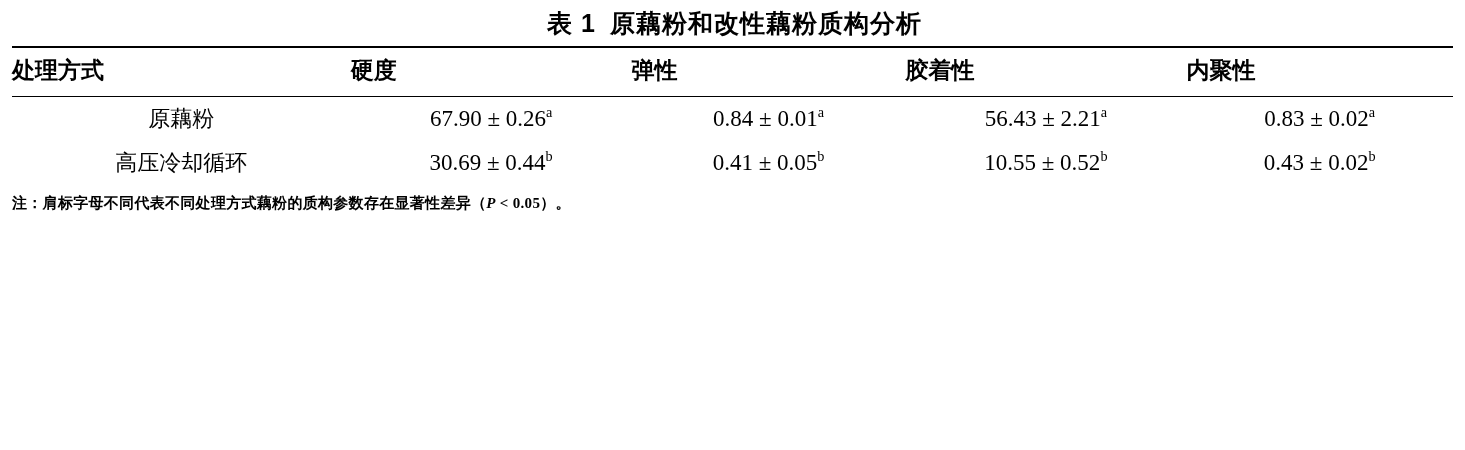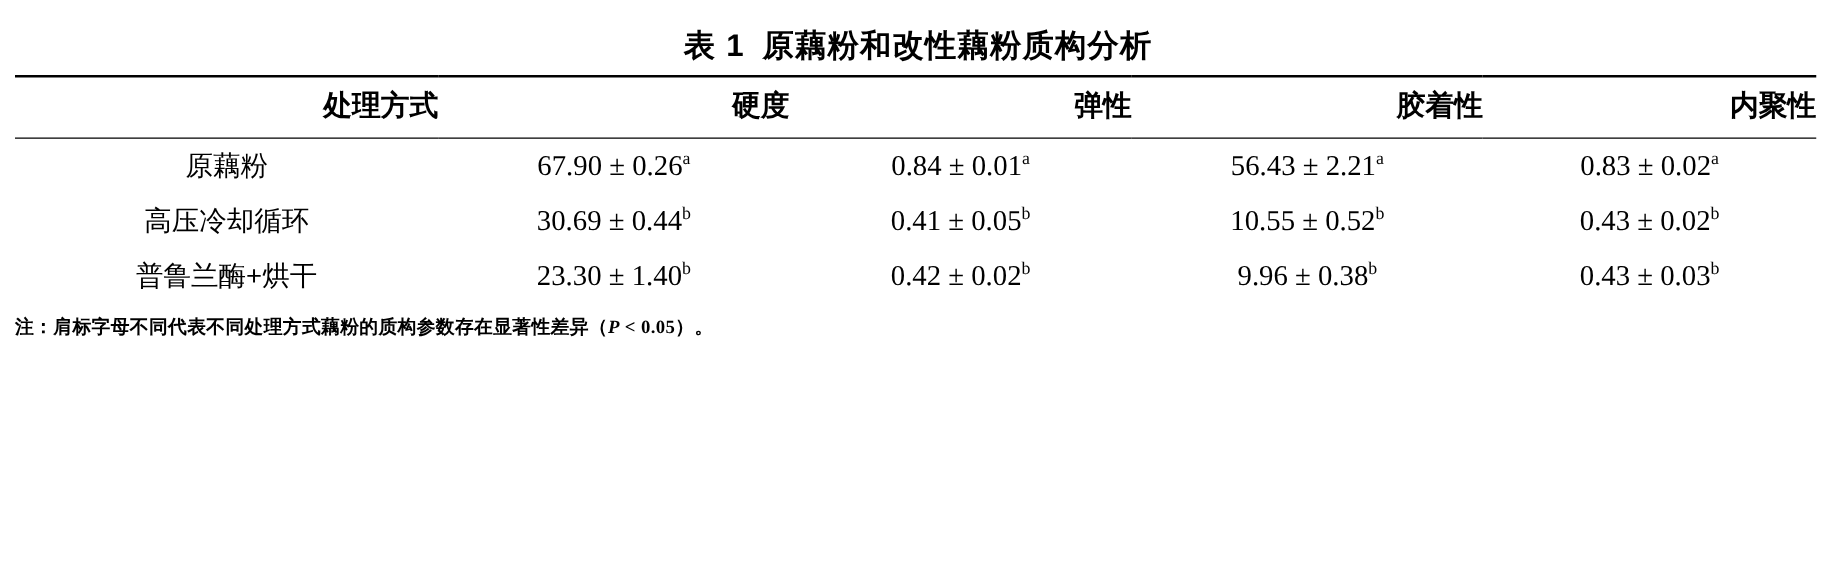--- a/index.html
+++ b/index.html
@@ -20,21 +20,21 @@
     position: relative;
     box-sizing: border-box;
     padding: 0 12px;
   }
   .title-cn {
     text-align: center;
     font-family: "Liberation Sans", sans-serif;
     font-weight: bold;
     font-size: 25px;
     letter-spacing: 1px;
-    padding-top: 20px;
+    padding-top: 6px;
     line-height: 34px;
   }
   .title-cn .num {
     padding: 0 14px 0 4px;
   }
   .title-en {
     text-align: center;
     font-family: "Liberation Serif", serif;
     font-size: 22px;
     letter-spacing: 2.2px;
@@ -46,21 +46,21 @@
     width: 100%;
     border-collapse: collapse;
     margin-top: 6px;
     table-layout: fixed;
   }
   table.texture thead th {
     font-family: Liberation Sans, sans-serif;
     font-weight: bold;
     font-size: 23px;
     padding: 7px 0 10px 0;
-    text-align: right;
+    text-align: left;
   }
   .rule-top {
     border-top: 2.5px solid #000;
   }
   .rule-mid {
     border-top: 1.4px solid #000;
   }
   .rule-bot {
     border-bottom: 2.5px solid #000;
   }
@@ -142,25 +142,18 @@
         <td class="value rule-mid"><span>56.43 ± 2.21</span><sup>a</sup></td>
         <td class="value rule-mid"><span>0.83 ± 0.02</span><sup>a</sup></td>
       </tr>
       <tr>
         <td class="label">高压冷却循环</td>
         <td class="value"><span>30.69 ± 0.44</span><sup>b</sup></td>
         <td class="value"><span>0.41 ± 0.05</span><sup>b</sup></td>
         <td class="value"><span>10.55 ± 0.52</span><sup>b</sup></td>
         <td class="value"><span>0.43 ± 0.02</span><sup>b</sup></td>
       </tr>
-      <tr>
-        <td class="label">普鲁兰酶+烘干</td>
-        <td class="value"><span>23.30 ± 1.40</span><sup>b</sup></td>
-        <td class="value"><span>0.42 ± 0.02</span><sup>b</sup></td>
-        <td class="value"><span>9.96 ± 0.38</span><sup>b</sup></td>
-        <td class="value"><span>0.43 ± 0.03</span><sup>b</sup></td>
-      </tr>
     </tbody>
   </table>
 
   <div class="note"><span>注：</span><span>肩标字母不同代表不同处理方式藕粉的质构参数存在显著性差异</span><span class="rom">（</span><span class="ital">P</span><span class="rom"> &lt; 0.05</span><span class="rom">）</span><span>。</span></div>
 
 </div>
 
 </body></html>

